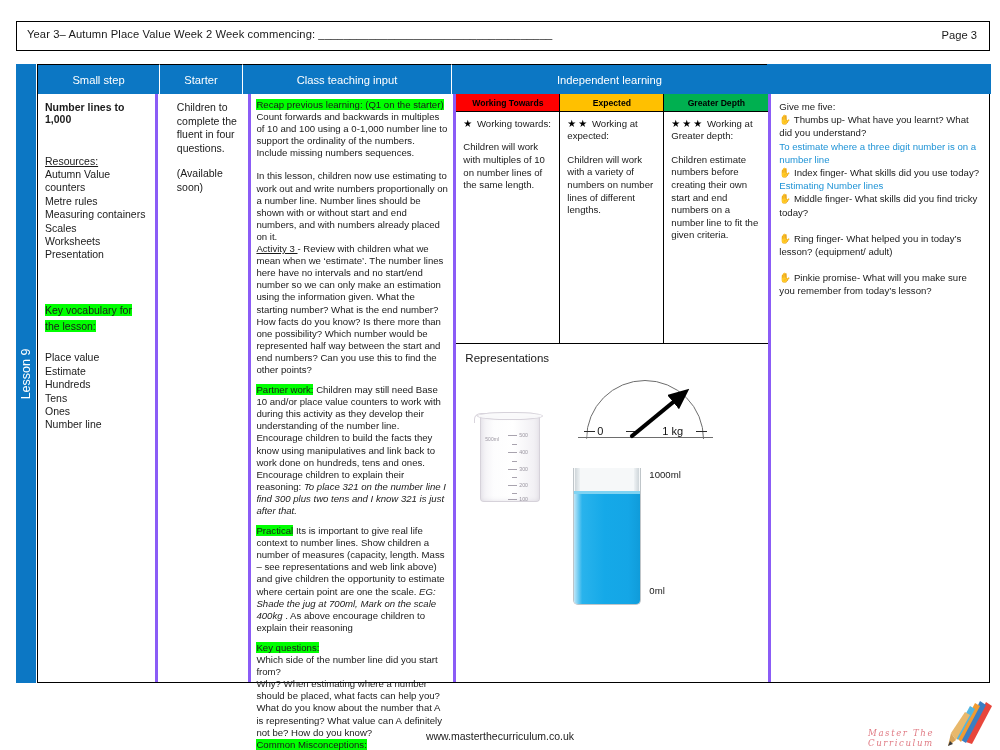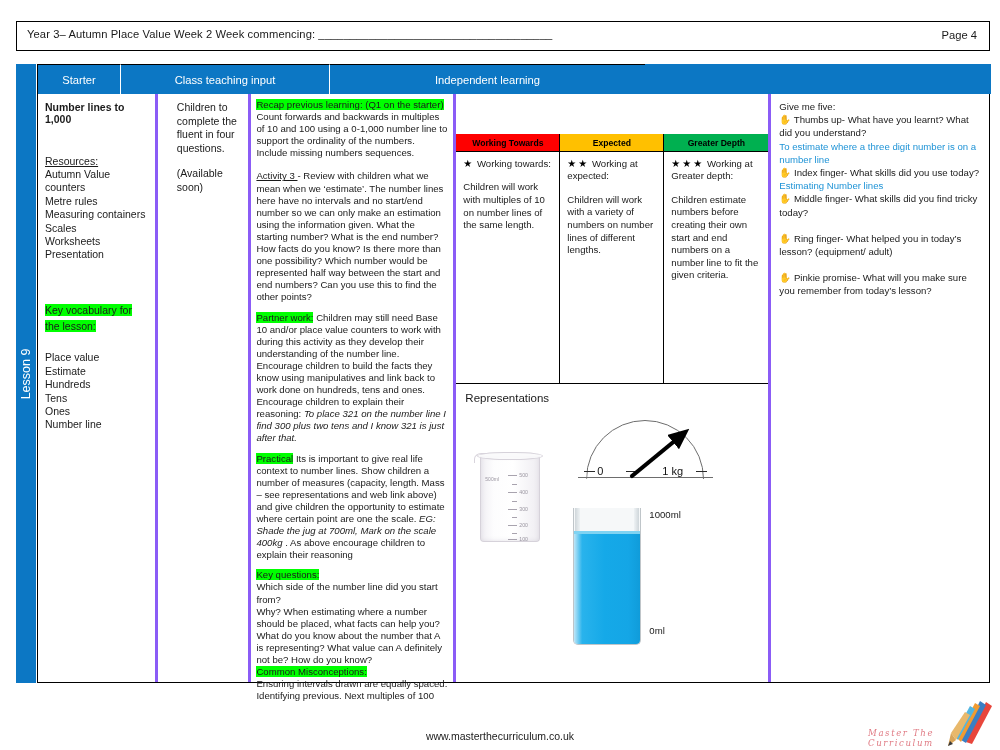--- a/index.html
+++ b/index.html
@@ -129,21 +129,21 @@
   .ct-para { font-size: 9.6px; color: #1a1a1a; line-height: 12.1px; margin: 0 0 8px 0; }
   .ct-para.tight { margin-bottom: 0; }
   .ct-underline { text-decoration: underline; }
   .ct-italic { font-style: italic; }
   .ct-hl {
     background: #00ff00; display: inline;
     box-decoration-break: clone; -webkit-box-decoration-break: clone;
   }
 
   
-  #indep-top { position: relative; height: 250px; display: flex; border-bottom: 1px solid #000; margin-top: 40px; }
+  #indep-top { position: relative; height: 250px; display: flex; border-bottom: 1px solid #000; }
   .band { position: relative; width: 105px; border-right: 1px solid #000; }
   .band:last-child { border-right: none; }
   .band-head {
     height: 18px; display: flex; align-items: center; justify-content: center;
     font-size: 8.6px; font-weight: bold; color: #000;
     border-bottom: 1px solid #000;
   }
   .band-body { padding: 6px 6px 0 7px; }
   .stars { display: inline-block; letter-spacing: 2px; font-size: 10px; color: #000; }
   .band-lead { font-size: 9.6px; color: #1a1a1a; line-height: 12.4px; }
@@ -250,30 +250,31 @@
     font-size: 8.6px; letter-spacing: 1.6px; color: #e07b84;
   }
 </style>
 </head>
 <body>
 
 <div id="page">
 
   <div id="header-bar">
     <div id="header-title">Year 3– Autumn Place Value Week 2 Week commencing: _____________________________________</div>
-    <div id="header-page">Page 4</div>
+    <div id="header-page">Page 3</div>
   </div>
 
   <div id="lesson-tab">
     <div id="lesson-tab-label">Lesson 9</div>
   </div>
 
   <div id="table">
 
     <div id="thead">
+      <div class="th th-smallstep">Small step</div>
       <div class="th th-starter">Starter</div>
       <div class="th th-teaching">Class teaching input</div>
       <div class="th th-indep">Independent learning</div>
     </div>
 
     <div id="tbody">
 
       <div class="col col-smallstep">
         <div class="ss-title">Number lines to 1,000</div>
         <div class="spacer-lg"></div>
@@ -302,20 +303,21 @@
         <div style="height:12px"></div>
         <div class="st-text">(Available soon)</div>
       </div>
 
       <div class="col col-teaching">
         <p class="ct-para tight">
           <span class="ct-hl">Recap previous learning: (Q1 on the starter)</span><br>
           <span>Count forwards and backwards in multiples of 10 and 100 using a 0-1,000 number line to support the ordinality of the numbers.  Include missing numbers sequences.</span>
         </p>
         <div style="height:11px"></div>
+        <p class="ct-para tight">In this lesson, children now use estimating to work out and write numbers proportionally on a number line. Number lines should be shown with or without start and end numbers, and with numbers already placed on it.</p>
         <p class="ct-para">
           <span class="ct-underline">Activity 3 </span><span>- Review with children what we mean when we ‘estimate’.  The number lines here have no intervals and no start/end number so we can only make an estimation using the information given.  What  the starting number? What is the end number?  How facts do you know? Is there more than one possibility? Which number would be represented half way between the start and end numbers?  Can you use this to find the other points?</span>
         </p>
         <p class="ct-para">
           <span class="ct-hl">Partner work:</span><span> Children may still need Base 10 and/or place value counters to work with during this activity as they develop their understanding of the number line.  Encourage children to build the facts they know using manipulatives and link back to work done on hundreds, tens and ones. Encourage children to explain their reasoning: </span><span class="ct-italic">To place 321 on the number line I find 300 plus two tens and I know 321 is just after that.</span>
         </p>
         <p class="ct-para">
           <span class="ct-hl">Practical</span><span> Its is important to give real life context to number lines. Show children a number of measures (capacity, length. Mass – see representations and web link above) and give children the opportunity to estimate where certain point are one the scale. </span><span class="ct-italic">EG: Shade the jug at 700ml, Mark on the scale 400kg </span><span>. As above encourage children to explain their reasoning</span>
         </p>
         <p class="ct-para tight">

